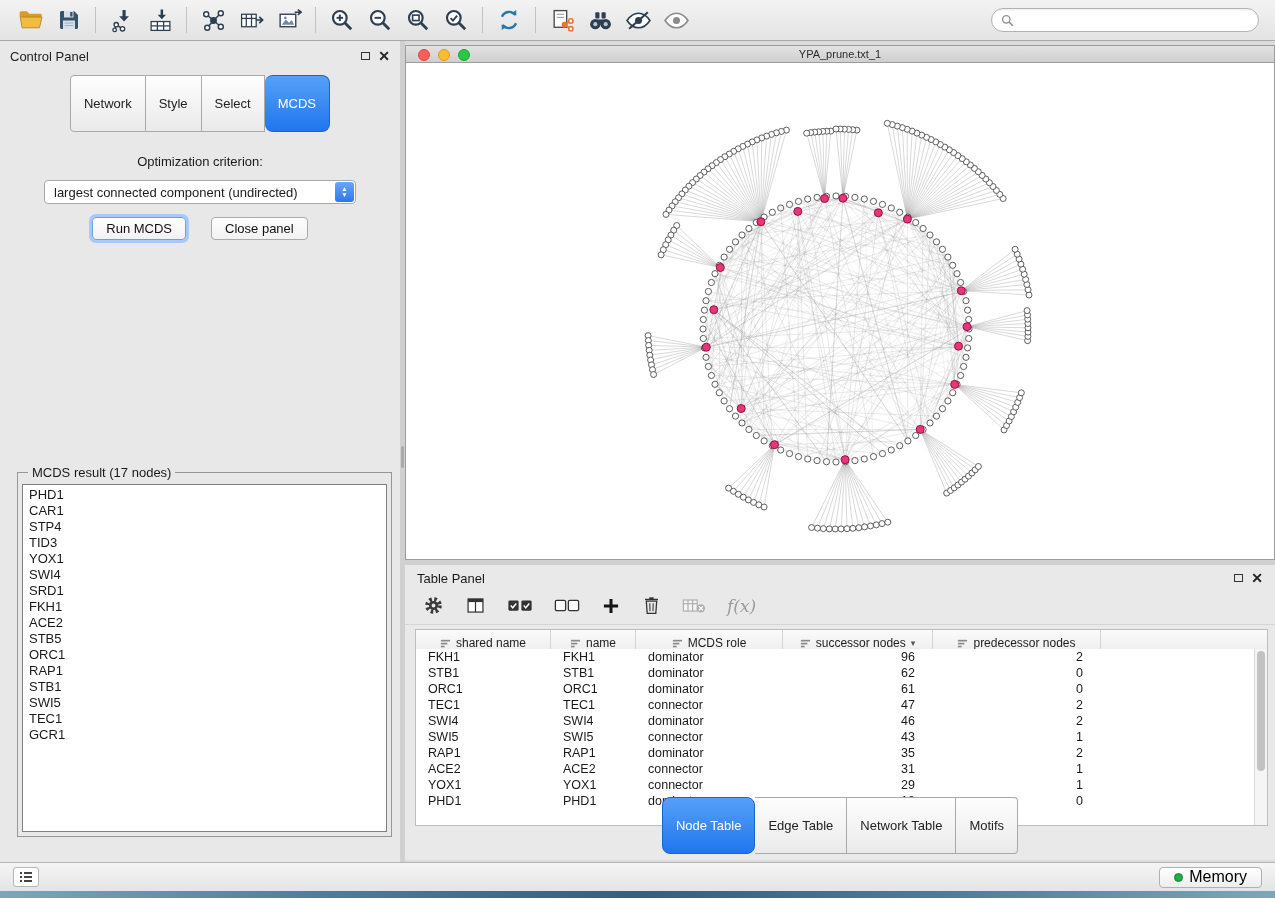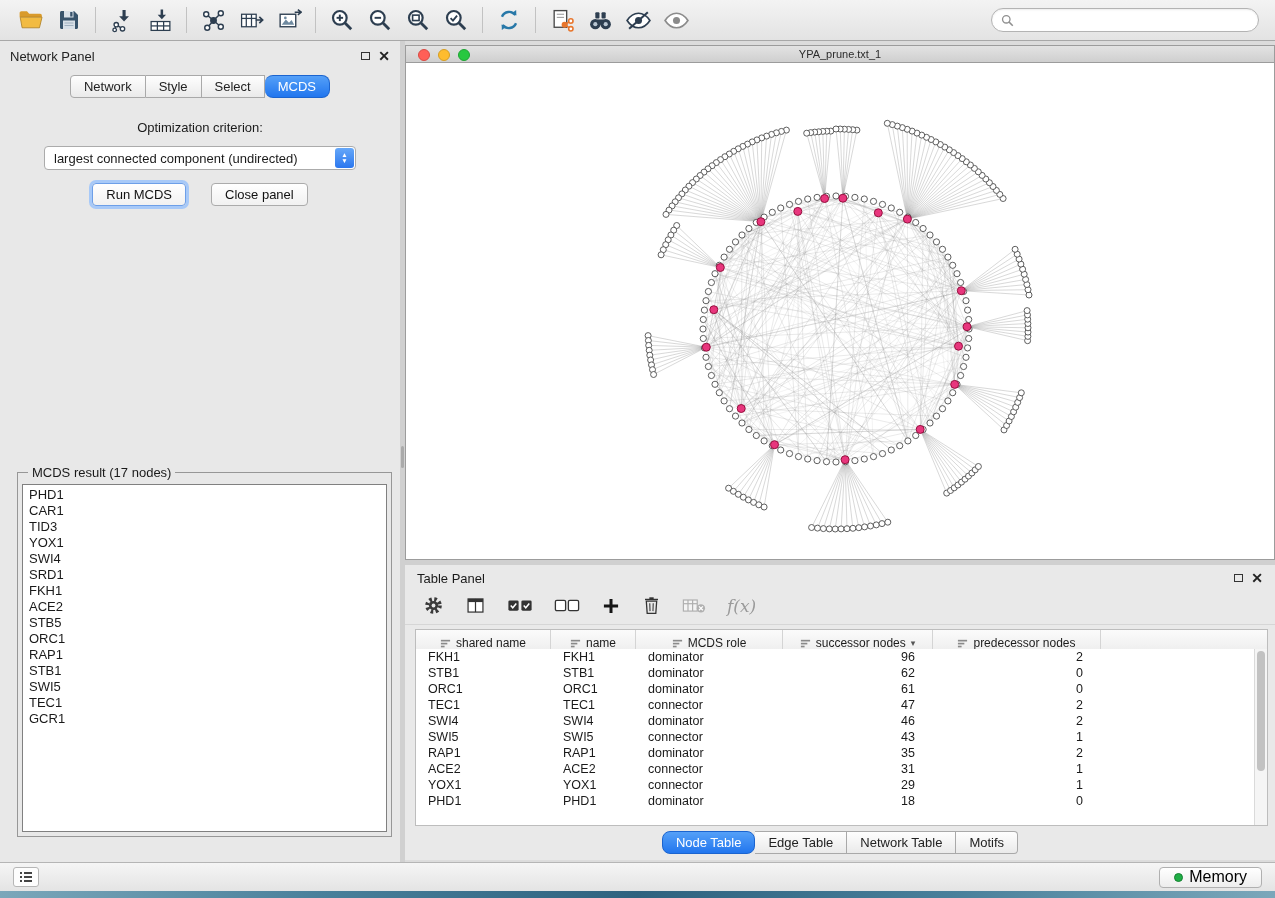--- a/index.html
+++ b/index.html
@@ -23,21 +23,21 @@
   .workspace { position:absolute; top:41px; left:0; right:0; height:821px; background:#dcdcdc; }
 
   
   .control-panel { position:absolute; left:0; top:0; width:400px; height:821px; background:#e8e8e8; }
   .cp-header { height:26px; display:flex; align-items:center; padding:4px 10px 0 10px; }
   .cp-header .ttl { font-size:13px; color:#222; }
   .panel-icons { margin-left:auto; display:flex; align-items:center; gap:8px; }
   .float-box { width:9px; height:8px; border:1.5px solid #333; display:inline-block; }
   .close-x { font-size:14px; font-weight:bold; color:#222; line-height:10px; cursor:pointer; }
   .cp-tabs { display:flex; justify-content:center; margin-top:8px; }
-  .seg { padding:3px 13px; font-size:13px; background:linear-gradient(#fefefe,#eaeaea);
+  .seg { padding:20px 13px; font-size:13px; background:linear-gradient(#fefefe,#eaeaea);
     border:1px solid #a9a9a9; border-left-width:0; color:#222; cursor:pointer; }
   .seg:first-child { border-left-width:1px; border-radius:4px 0 0 4px; }
   .seg:last-child { border-radius:0 4px 4px 0; }
   .seg.active { background:linear-gradient(#55a0f8,#2176ee); color:#fff; border-color:#1b64cf; border-radius:8px; }
   .opt-label { text-align:center; margin-top:22px; font-size:13px; }
   .mac-select { width:312px; height:24px; margin:11px auto 0 auto; background:#fff; border:1px solid #ababab;
     border-radius:4px; display:flex; align-items:center; padding-left:9px; font-size:13px; position:relative; }
   .mac-select .stepper { position:absolute; right:1px; top:1px; bottom:1px; width:19px; border-radius:3px;
     background:linear-gradient(#66a8f9,#2b77ef); display:flex; flex-direction:column; align-items:center; justify-content:center;
     color:#fff; font-size:6.5px; line-height:6px; }
@@ -268,21 +268,21 @@
         <line x1="10" y1="10" x2="14.5" y2="14.5" stroke="#8f8f8f" stroke-width="1.8"></line>
       </svg>
       <input type="text" placeholder="" style="">
     </div>
   </div>
 
   <div class="workspace">
 
     <div class="control-panel">
       <div class="cp-header">
-        <span class="ttl">Network Panel</span>
+        <span class="ttl">Control Panel</span>
         <span class="panel-icons">
           <span class="float-box"></span>
           <span class="close-x">✕</span>
         </span>
       </div>
       <div class="cp-tabs">
         <span class="seg">Network</span>
         <span class="seg">Style</span>
         <span class="seg">Select</span>
         <span class="seg active">MCDS</span>
@@ -297,20 +297,21 @@
       </div>
       <div class="cp-buttons">
         <button class="mac-btn focus">Run MCDS</button>
         <button class="mac-btn">Close panel</button>
       </div>
       <fieldset class="mcds-result">
         <legend>MCDS result (17 nodes)</legend>
         <div class="mcds-list">
             <div>PHD1</div>
             <div>CAR1</div>
+            <div>STP4</div>
             <div>TID3</div>
             <div>YOX1</div>
             <div>SWI4</div>
             <div>SRD1</div>
             <div>FKH1</div>
             <div>ACE2</div>
             <div>STB5</div>
             <div>ORC1</div>
             <div>RAP1</div>
             <div>STB1</div>

